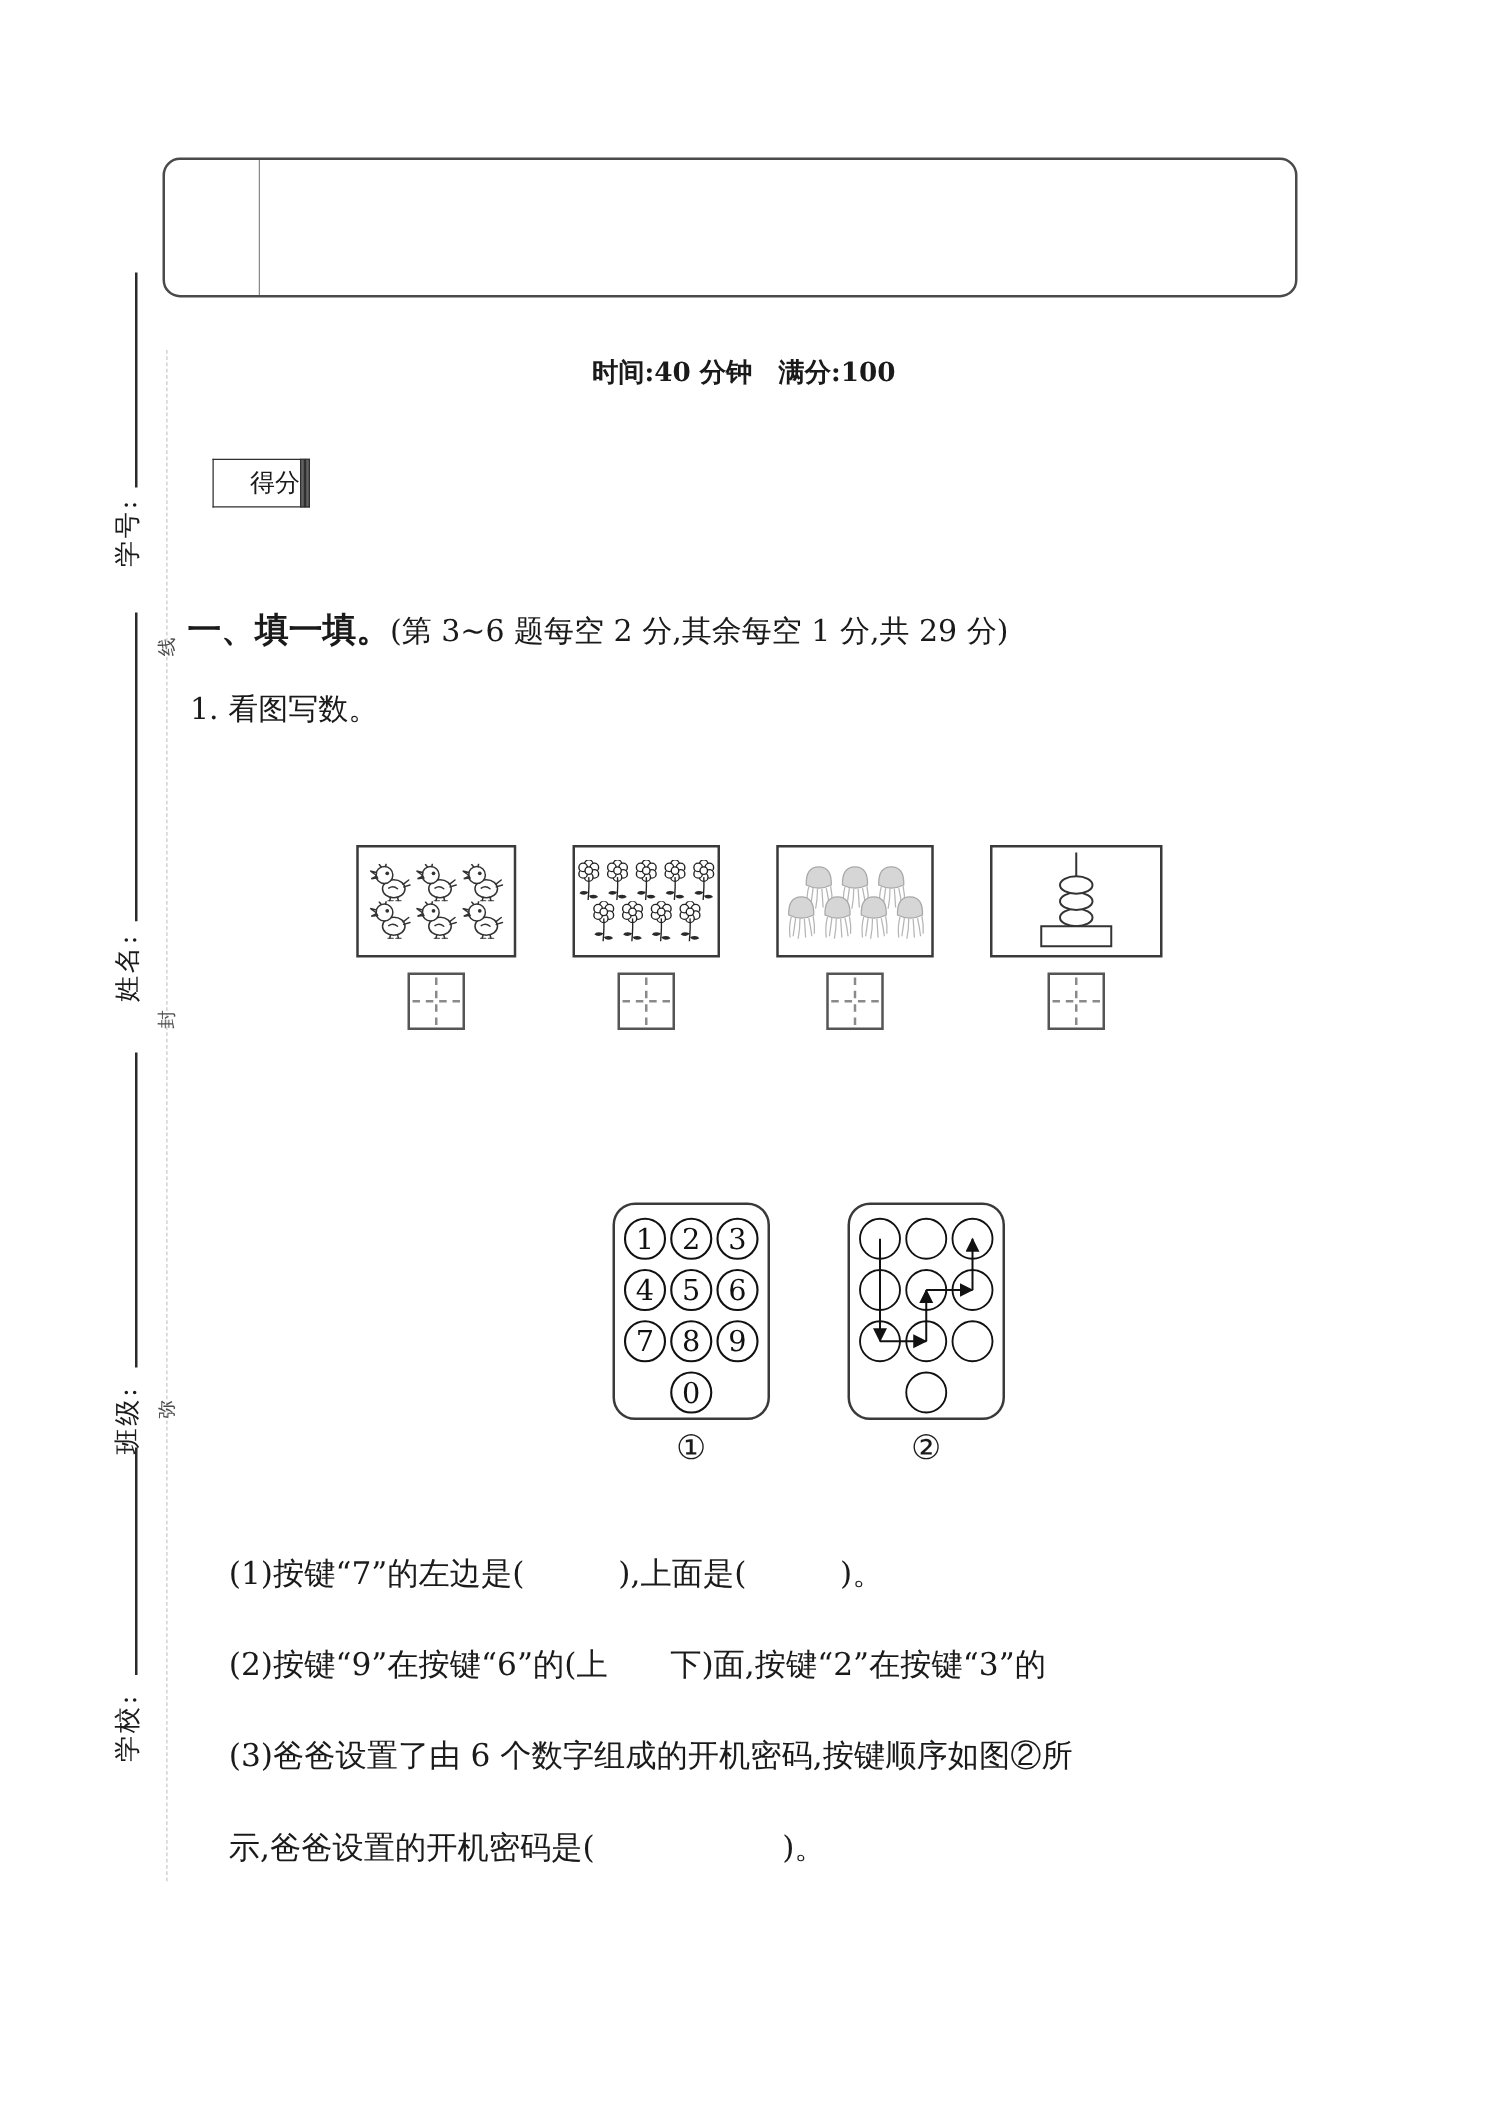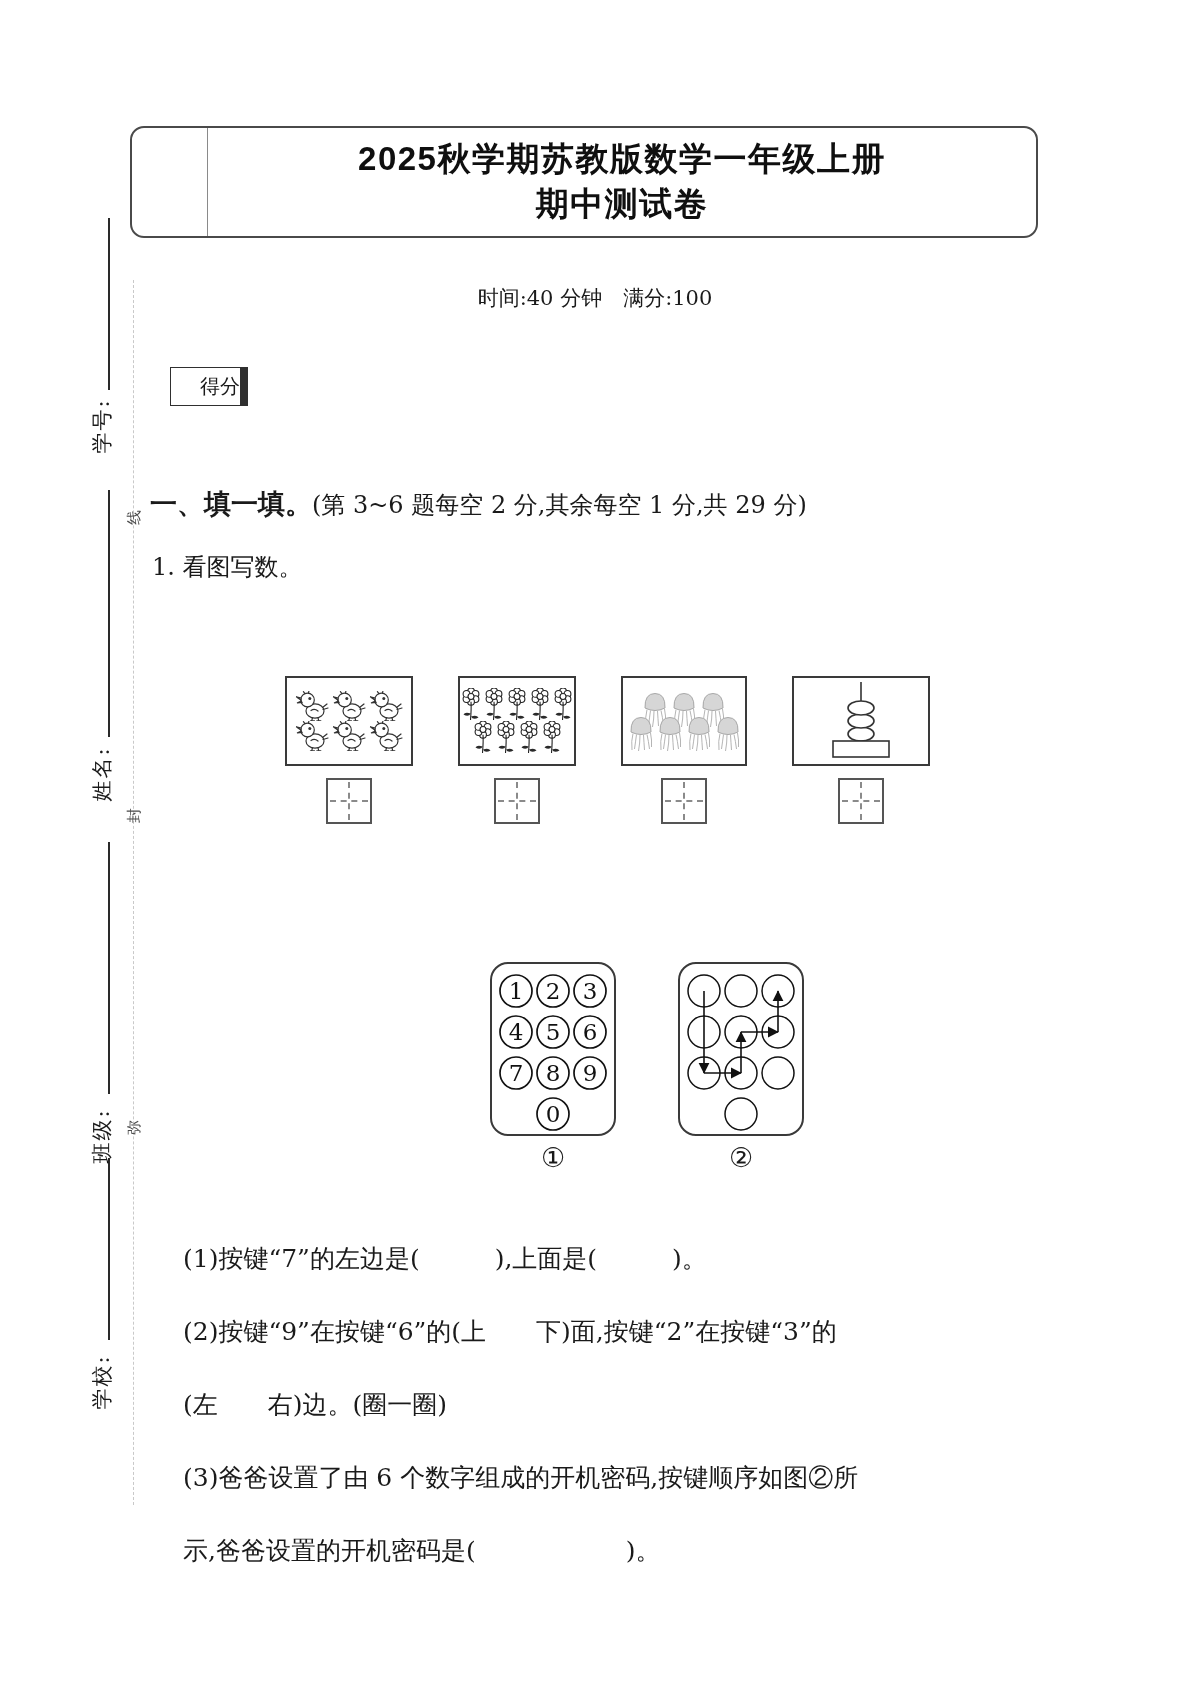--- a/index.html
+++ b/index.html
@@ -25,21 +25,21 @@
 
   
   .title-box{ position:absolute; left:130px; top:126px; width:908px; height:112px;
               border:2px solid #4a4a4a; border-radius:14px; }
   .title-divider{ position:absolute; left:75px; top:0; bottom:0; width:0;
                   border-left:1.5px solid #8a8a8a; }
   .title-text{ position:absolute; left:76px; right:0; top:0; bottom:0;
                display:flex; flex-direction:column; justify-content:center; align-items:center;
                font-family:"Liberation Sans", sans-serif; font-weight:800; font-size:33px;
                line-height:1.35; letter-spacing:1.5px; color:#0f0f0f; }
-  .meta{ position:absolute; left:150px; top:284px; width:890px; text-align:center; font-size:21px; }
+  .meta{ position:absolute; left:150px; top:284px; width:890px; text-align:center; font-size:21px;font-weight:bold; }
 
   
   .score-table{ position:absolute; left:170px; top:367px; border-collapse:collapse; table-layout:fixed; }
   .score-table td{ border:1.6px solid #2f2f2f; text-align:center; font-size:20px; background:#fff; }
   .score-table tr:first-child td{ height:46px; }
   .score-table tr:last-child td{ height:38px;text-align:right; }
   .st-corner{ width:70px; font-family:"Liberation Sans", sans-serif; }
 
   
   .sec-heading{ position:absolute; left:150px; top:486px; white-space:nowrap; }
@@ -92,24 +92,20 @@
   <div class="vlabel f2">姓名:</div>
   <div class="vlabel f3">班级:</div>
   <div class="vlabel f4">学校:</div>
   <div class="seal-line"></div>
   <div class="seal-char c1">线</div>
   <div class="seal-char c2">封</div>
   <div class="seal-char c3">弥</div>
 
   <div class="title-box">
     <div class="title-divider"></div>
-    <div class="title-text">
-      <div>2025秋学期苏教版数学一年级上册</div>
-      <div>期中测试卷</div>
-    </div>
   </div>
   <div class="meta">时间:40 分钟　满分:100</div>
 
   <table class="score-table">
     <tbody>
       <tr>
         <td class="st-corner">得分</td>
       <td></td>
           <td></td>
           <td></td>
@@ -314,21 +310,20 @@
         <line x1="61" y1="68" x2="98" y2="68" stroke="#111" stroke-width="1.6" marker-end="url(#arrowhead)"></line>
         <line x1="98" y1="68" x2="98" y2="27" stroke="#111" stroke-width="1.6" marker-end="url(#arrowhead)"></line>
       </svg>
   </div>
   <div class="kp-label kl1">①</div>
   <div class="kp-label kl2">②</div>
 
   <div class="parts">
       <div class="part-line">(1)按键“7”的左边是(　　　),上面是(　　　)。</div>
       <div class="part-line">(2)按键“9”在按键“6”的(上　　下)面,按键“2”在按键“3”的</div>
-      <div class="part-line">(左　　右)边。(圈一圈)</div>
       <div class="part-line">(3)爸爸设置了由 6 个数字组成的开机密码,按键顺序如图②所</div>
       <div class="part-line">示,爸爸设置的开机密码是(　　　　　　)。</div>
     </div>
 
   <svg class="defs-svg" aria-hidden="true">
     <defs>
       <g id="sym-chick" stroke="#333" stroke-width="1.2" fill="#fff" stroke-linecap="round">
         <ellipse cx="20" cy="20" rx="9" ry="7.2"></ellipse>
         <path d="M27.5 16.5 l4.5 -3.5" fill="none"></path>
         <path d="M28 18.5 l5 -1.5" fill="none"></path>

